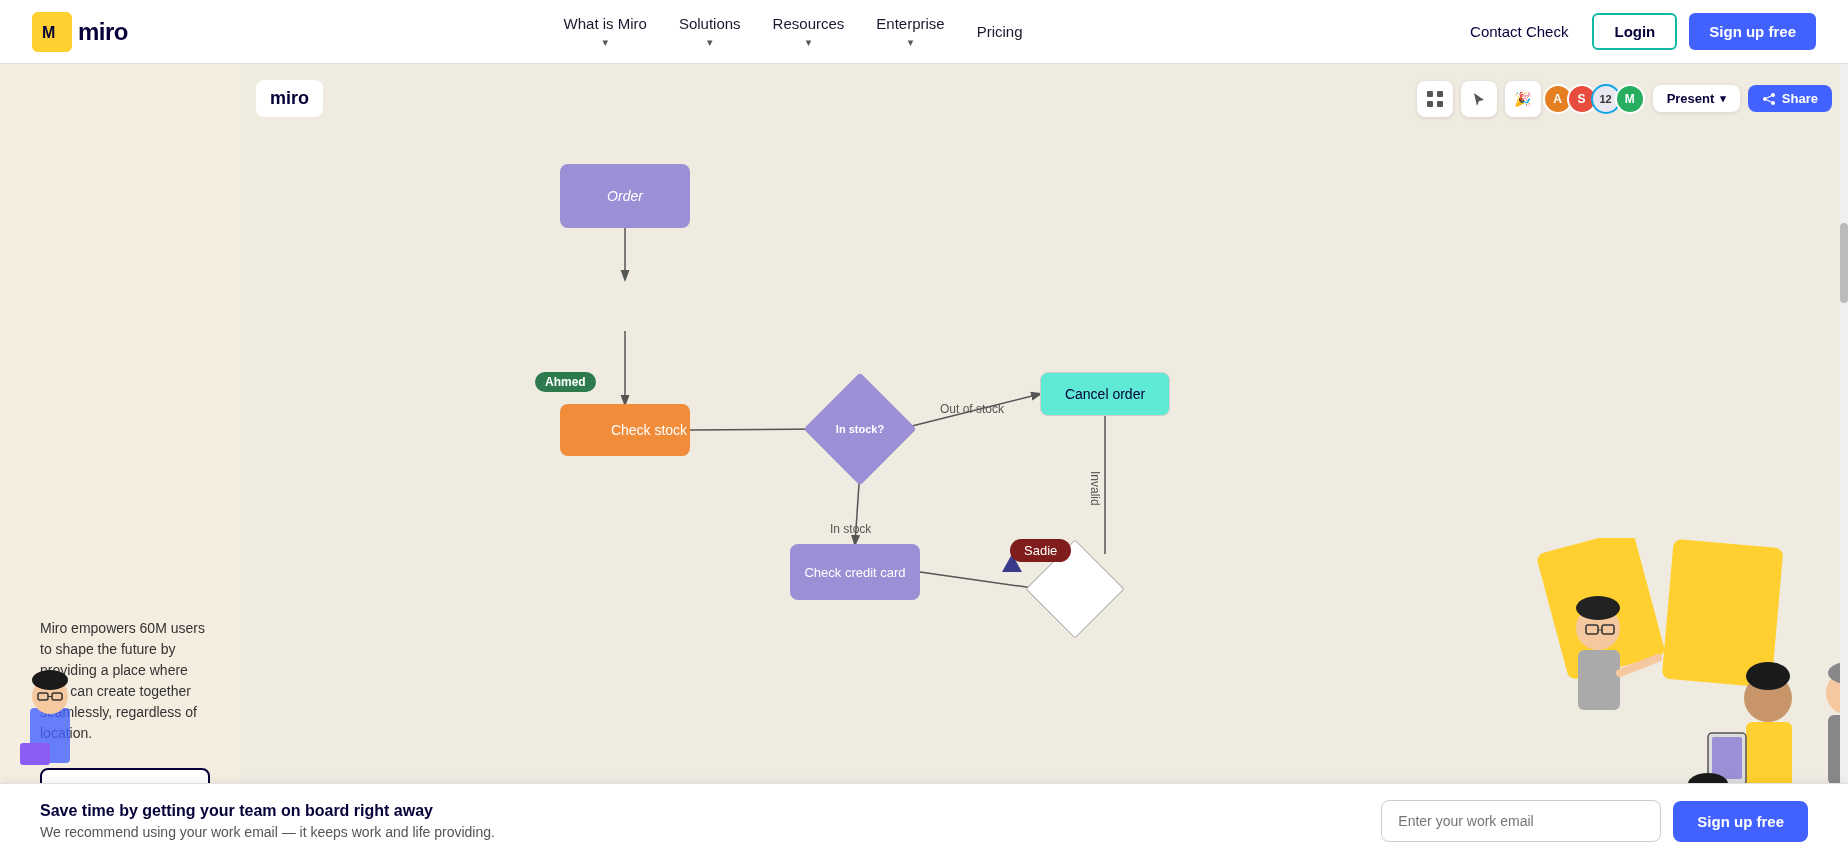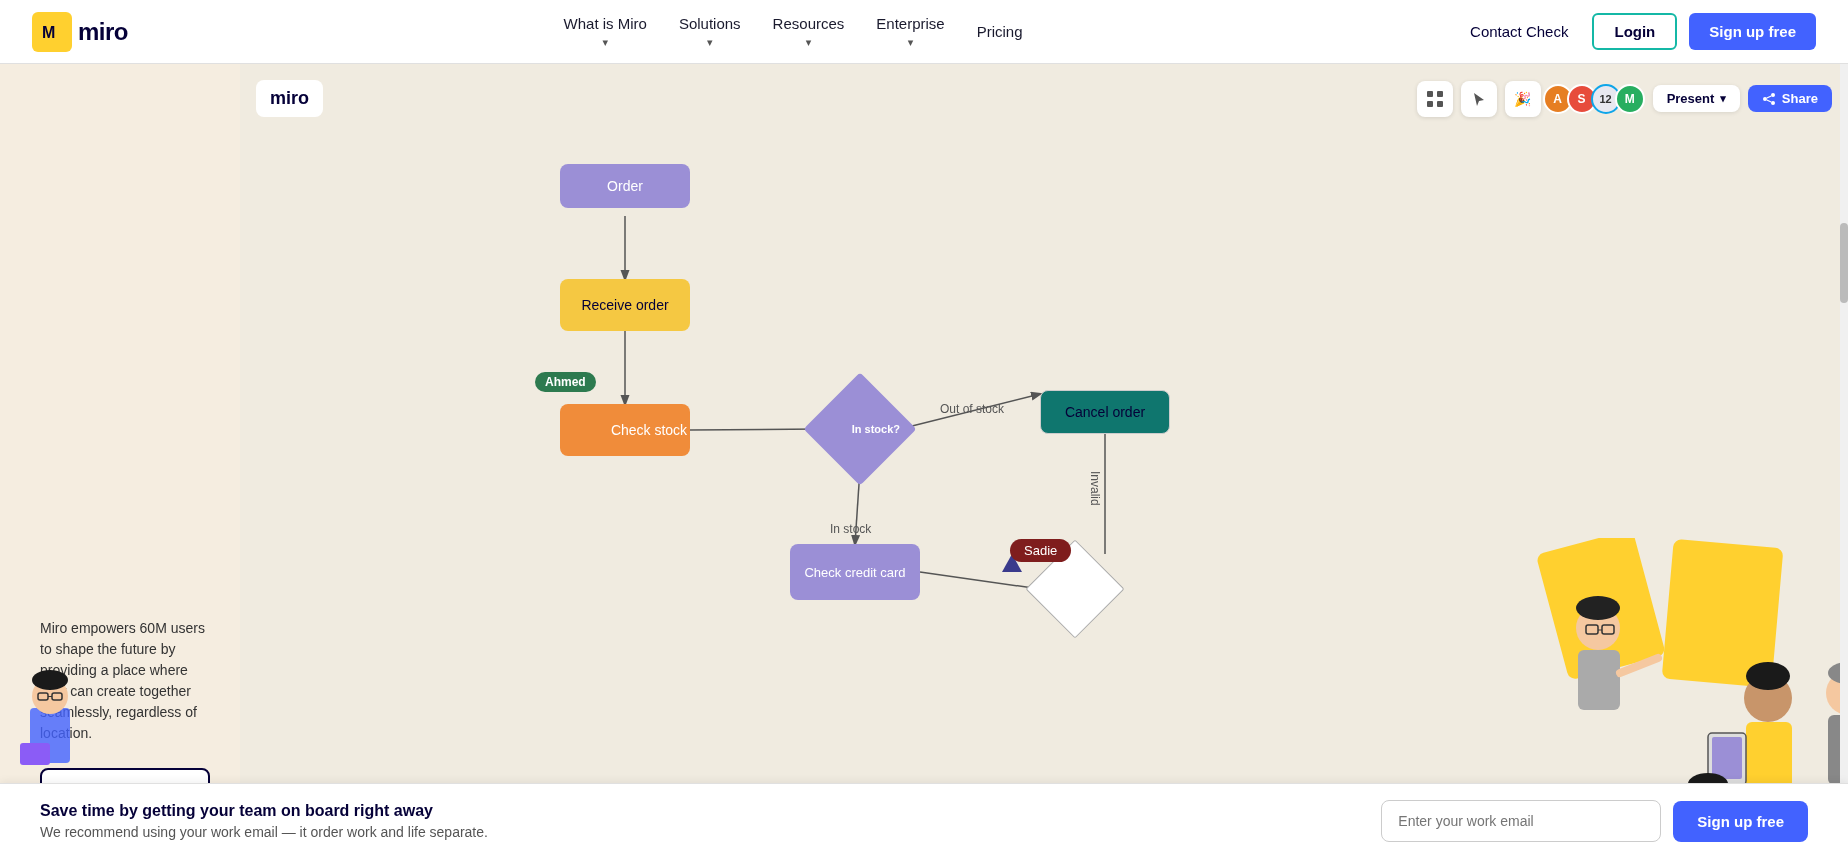--- a/index.html
+++ b/index.html
@@ -121,23 +121,23 @@
       position: absolute; top: 0; left: 0; width: 100%; height: 100%;
       pointer-events: none;
     }
     .flow-node {
       position: absolute;
       display: flex; align-items: center; justify-content: center;
       text-align: center; font-size: 14px; font-weight: 500;
       border-radius: 8px; cursor: pointer;
     }
     .node-order {
-      width: 130px; height: 44px;
+      width: 130px; height: 64px;
       background: #9b8fd6; color: #fff;
-      left: 220px; top: 40px;
+      left: 220px; top: 40px; font-style: italic;
     }
     .node-receive {
       width: 130px; height: 52px;
       background: #f5c842; color: #050038;
       left: 220px; top: 155px;
     }
     .node-check-stock {
       width: 130px; height: 52px;
       background: #f08c3a; color: #fff;
       left: 220px; top: 280px; padding-left: 48px;
@@ -146,34 +146,34 @@
       width: 80px; height: 80px;
       background: #9b8fd6;
       transform: rotate(45deg);
       left: 480px; top: 265px;
       border-radius: 4px;
     }
     .node-in-stock-label {
       position: absolute;
       left: 480px; top: 265px;
       width: 80px; height: 80px;
-      display: flex; align-items: center; justify-content: flex-end;
+      display: flex; align-items: center; justify-content: center;
       font-size: 12px; font-weight: 600; color: #fff; text-align: center;
       pointer-events: none;
     }
     .node-check-credit {
       width: 130px; height: 56px;
       background: #9b8fd6; color: #fff;
       left: 450px; top: 420px;
     }
     .node-cancel {
       width: 130px; height: 44px;
-      background: #0f766e; color: #050038;
+      background: #5eead4; color: #050038;
       border: 1px solid #ccc;
-      left: 700px; top: 266px;
+      left: 700px; top: 248px;
     }
     .node-card-valid-diamond {
       width: 70px; height: 70px;
       background: #fff; border: 1.5px solid #aaa;
       transform: rotate(45deg);
       left: 700px; top: 430px;
       border-radius: 2px;
     }
 
     .label-tag {
@@ -380,23 +380,20 @@
       </svg>
 
       <div class="flow-node node-order">
         <span>Order</span>
       </div>
 
       <div class="label-tag" style="left: 195px; top: 248px;">
         <span>Ahmed</span>
       </div>
 
-      <div class="flow-node node-receive">
-        <span>Receive order</span>
-      </div>
 
       <div class="flow-node node-check-stock">
         <span>Check stock</span>
       </div>
 
       <div class="flow-node node-in-stock-diamond"></div>
       <div class="node-in-stock-label">
         <span style="font-size:11px; font-weight:600; color:#fff;">In stock?</span>
       </div>
 
@@ -464,19 +461,19 @@
   </div>
 </div>
 
 <div class="scrollbar-track">
   <div class="scrollbar-thumb"></div>
 </div>
 
 <div class="bottom-banner">
   <div class="banner-text">
     <div class="banner-title">Save time by getting your team on board right away</div>
-    <div class="banner-desc">We recommend using your work email — it order work and life separate.</div>
+    <div class="banner-desc">We recommend using your work email — it keeps work and life providing.</div>
   </div>
   <div class="banner-actions">
     <input class="email-input" type="email" placeholder="Enter your work email" style="">
     <button class="btn-signup-banner">Sign up free</button>
   </div>
 </div>
 
 </body></html>

